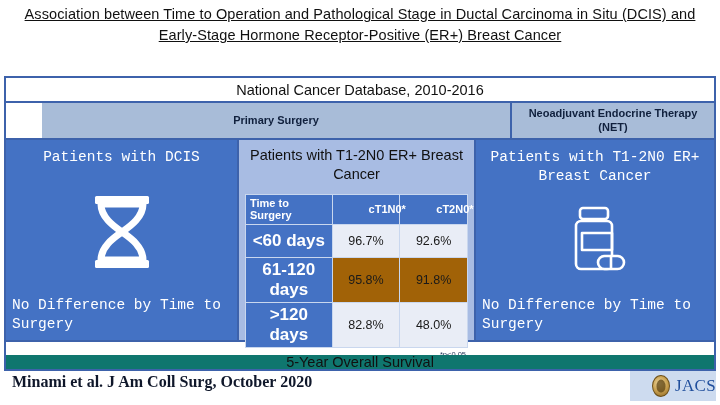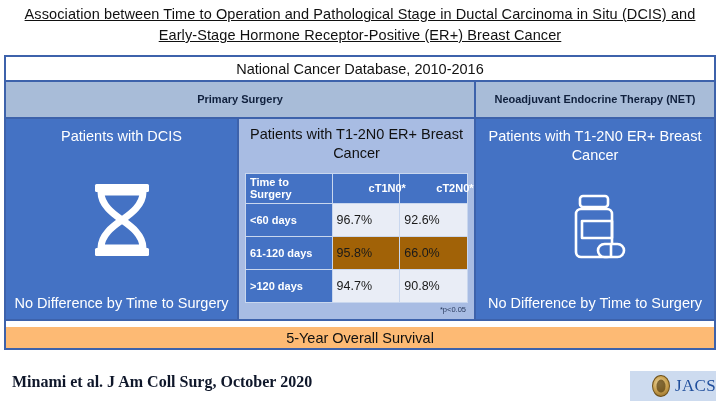--- a/index.html
+++ b/index.html
@@ -26,21 +26,21 @@
     line-height: 1.45;
     color: #111111;
     letter-spacing: 0.1px;
     text-decoration: underline;
   }
 
   
   #graphic {
     position: absolute;
     left: 4px;
-    top: 55px;
+    top: 76px;
     width: 712px;
     height: 295px;
     border: 2px solid #3d62ab;
     box-sizing: border-box;
     background: #ffffff;
   }
 
   
   #db-band {
     position: absolute;
@@ -79,20 +79,21 @@
     text-align: center;
     font-size: 11px;
     font-weight: bold;
     color: #10203d;
     line-height: 1.25;
     box-sizing: border-box;
   }
   #arm-primary {
     width: 470px;
     border-right: 2px solid #3d62ab;
+    margin-left: 36px;
   }
   #arm-net {
     flex: 1;
     padding: 0 8px;
   }
 
   
   #panels {
     position: absolute;
     left: 0;
@@ -105,20 +106,21 @@
   }
 
   .panel-blue {
     background: #4472c4;
     color: #ffffff;
     display: flex;
     flex-direction: column;
     align-items: center;
     box-sizing: border-box;
     padding: 8px 6px 6px 6px;
+    font-family: Liberation Mono, monospace;
   }
   #panel-dcis { width: 231px; }
   #panel-net  { flex: 1; }
 
   .panel-head {
     font-size: 14.5px;
     line-height: 1.3;
     text-align: center;
   }
   .panel-foot {
@@ -184,30 +186,30 @@
     width: 39%;
     line-height: 1.1;
   }
   table.data thead th.col {
     text-align: center;
     padding-left: 36px;
   }
   table.data td.rowlbl {
     background: #4472c4;
     color: #ffffff;
-    font-size: 11px;
+    font-size: 17px;
     font-weight: bold;
-    text-align: left;
+    text-align: center;
     height: 19px;
   }
   table.data td.val {
     background: #e9edf6;
     color: #1a1a1a;
     font-size: 12.5px;
-    text-align: left;
+    text-align: center;
     height: 33px;
   }
   table.data tr.alt td.val {
     background: #a16207;
   }
   #footnote {
     margin-top: 2px;
     width: 100%;
     text-align: right;
     font-size: 7.5px;
@@ -215,22 +217,22 @@
     padding-right: 2px;
     box-sizing: border-box;
   }
 
   
   #outcome-band {
     position: absolute;
     left: 0;
     bottom: 0;
     width: 100%;
-    height: 21px;
-    background: #fdba74;
+    height: 14px;
+    background: #0f766e;
     display: flex;
     align-items: center;
     justify-content: center;
     margin-top: 24px;
   }
   #outcome-band .txt {
     font-size: 14.5px;
     color: #111111;
   }
 
@@ -333,26 +335,26 @@
           </thead>
           <tbody>
             <tr>
               <td class="rowlbl">&lt;60 days</td>
               <td class="val">96.7%</td>
               <td class="val">92.6%</td>
             </tr>
             <tr class="alt">
               <td class="rowlbl">61-120 days</td>
               <td class="val">95.8%</td>
-              <td class="val">66.0%</td>
+              <td class="val">91.8%</td>
             </tr>
             <tr>
               <td class="rowlbl">&gt;120 days</td>
-              <td class="val">94.7%</td>
-              <td class="val">90.8%</td>
+              <td class="val">82.8%</td>
+              <td class="val">48.0%</td>
             </tr>
           </tbody>
         </table>
         <div id="footnote">*p&lt;0.05</div>
       </div>
     </div>
 
     <div class="panel-blue" id="panel-net">
       <div class="panel-head">Patients with T1-2N0 ER+ Breast Cancer</div>
       <div class="icon-wrap">

